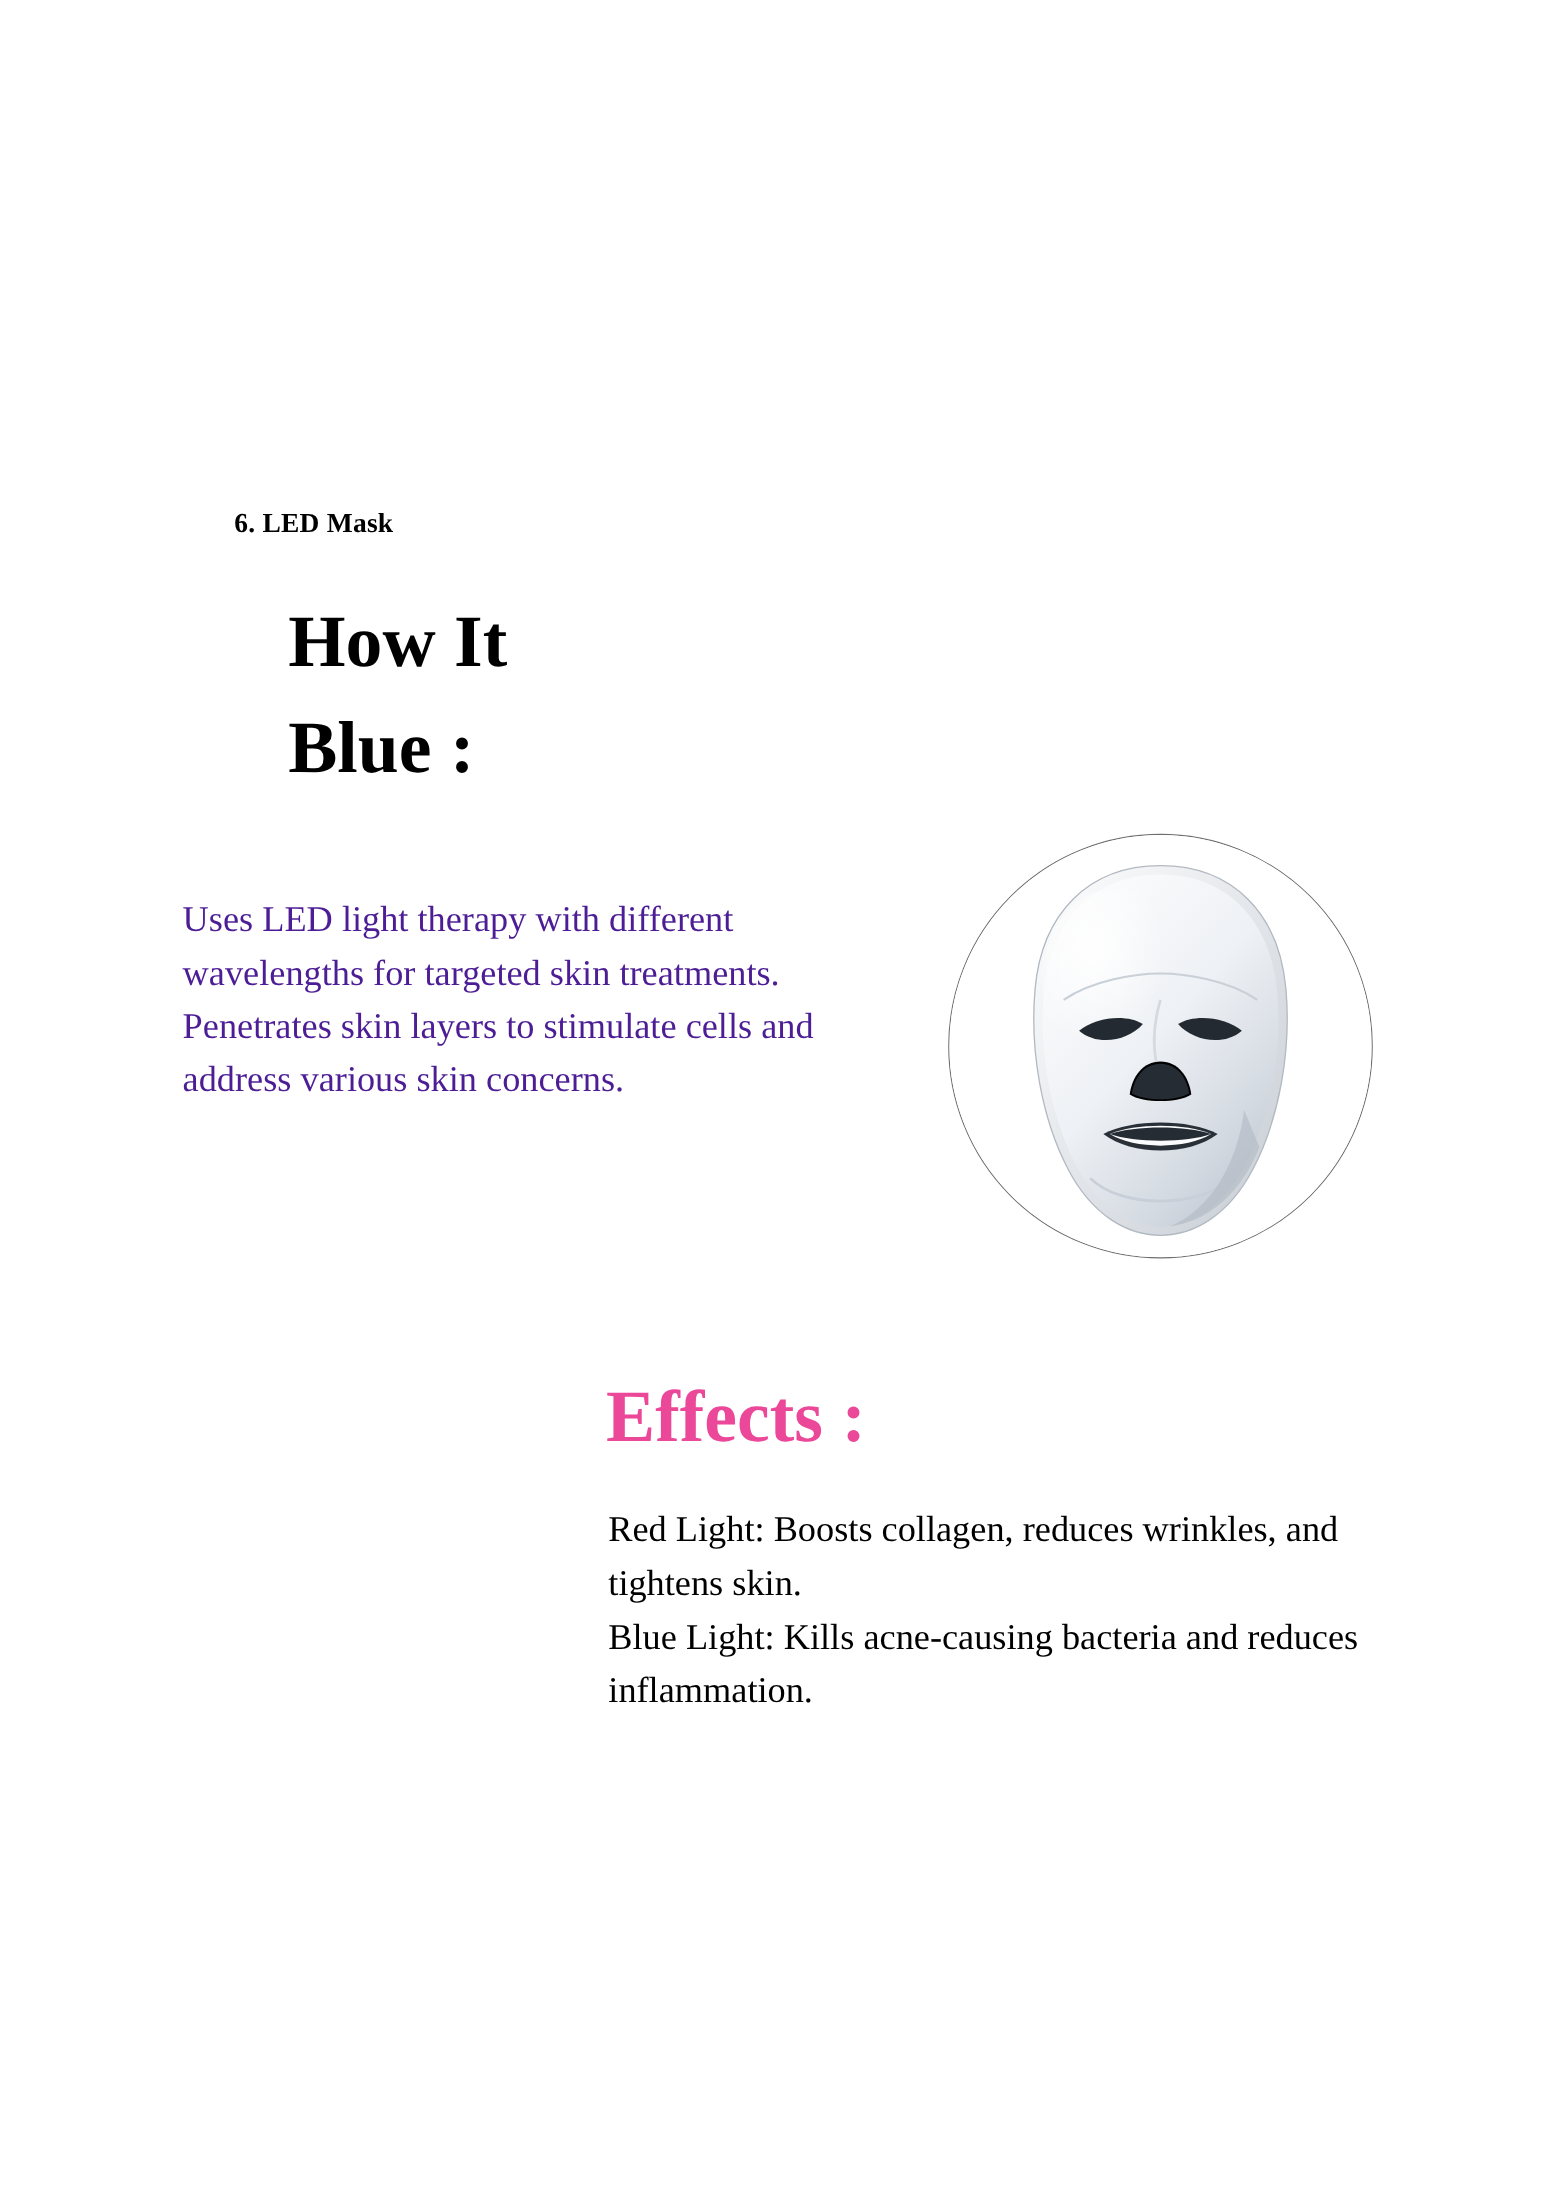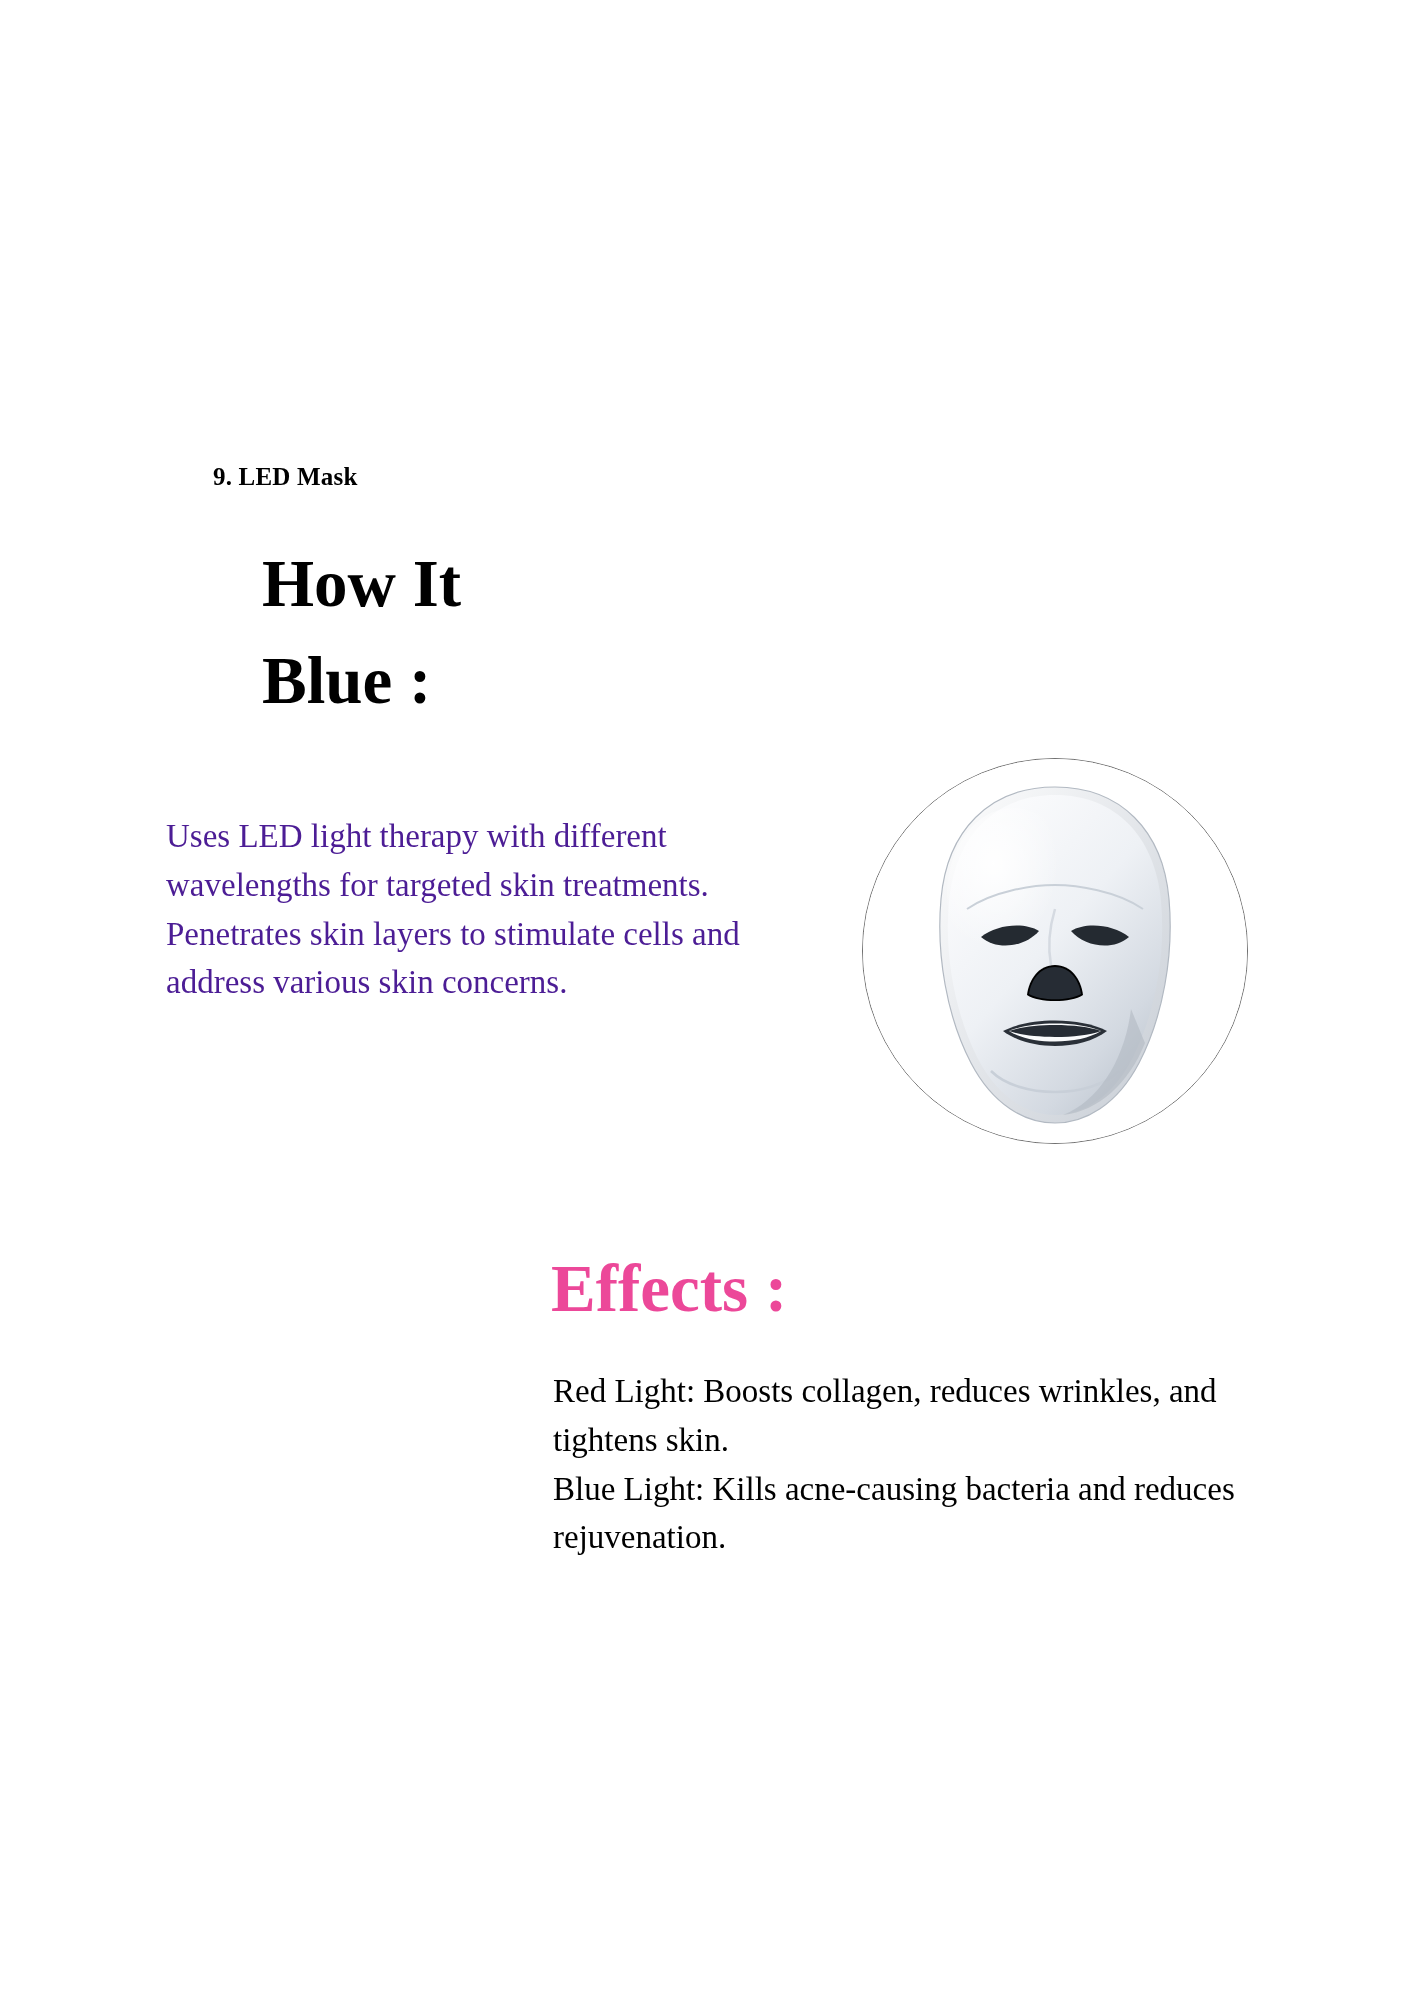--- a/index.html
+++ b/index.html
@@ -105,21 +105,21 @@
   }
   .effects-body p {
     margin: 0;
   }
 </style>
 </head>
 <body>
 
 <div class="page">
 
-  <div class="section-label">9. LED Mask</div>
+  <div class="section-label">6. LED Mask</div>
 
   <div class="heading-how">
     <div>How It</div>
     <div>Blue :</div>
   </div>
 
   <div class="how-body">
     <p>Uses LED light therapy with different wavelengths for targeted skin treatments.</p>
     <p>Penetrates skin layers to stimulate cells and address various skin concerns.</p>
   </div>
@@ -181,16 +181,16 @@
       <path d="M128 312 C 156 340, 228 340, 256 312" fill="none" stroke="#c8cfd8" stroke-width="2.5"></path>
 
       <path d="M268 250 C 262 300, 236 342, 200 356 C 236 352, 266 324, 282 284 Z" fill="#aeb6c0" opacity="0.55"></path>
     </svg>
   </div>
 
   <div class="heading-effects">Effects :</div>
 
   <div class="effects-body">
     <p>Red Light: Boosts collagen, reduces wrinkles, and tightens skin.</p>
-    <p>Blue Light: Kills acne-causing bacteria and reduces rejuvenation.</p>
+    <p>Blue Light: Kills acne-causing bacteria and reduces inflammation.</p>
   </div>
 
 </div>
 
 </body></html>

